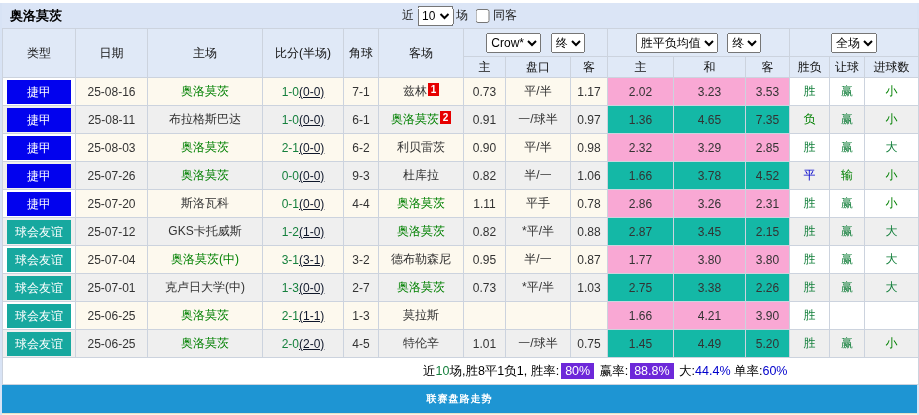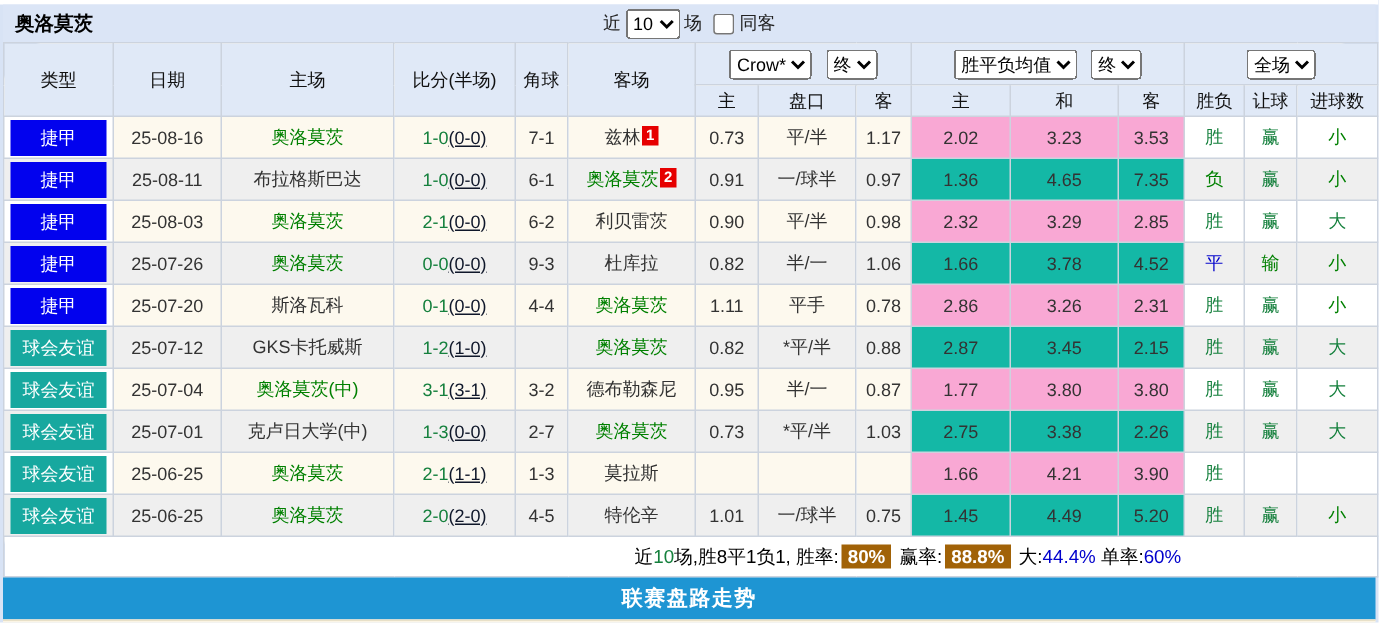--- a/index.html
+++ b/index.html
@@ -12,21 +12,21 @@
   .frame{position:relative;width:919px;height:373px;background:#d8e3f5;border-top:3px solid #ffffff;box-sizing:border-box;}
   .panel{position:absolute;left:2px;top:0;width:915px;}
 
   
   .title-bar{position:relative;height:25px;display:flex;align-items:center;background:#dbe5f6;}
   .title-bar .ttl{font-weight:bold;font-size:13px;padding-left:8px;color:#000;}
   .controls{position:absolute;left:50%;transform:translateX(-50%);display:flex;align-items:center;gap:3px;white-space:nowrap;}
   .controls select{font-size:12px;height:20px;}
   .controls input[type=checkbox]{width:14px;height:14px;accent-color:#1a73e8;margin:0 1px 0 4px;vertical-align:middle;}
 
-  table{border-collapse:collapse;table-layout:fixed;width:915px;background:#fff;border-radius:31px;}
+  table{border-collapse:collapse;table-layout:fixed;width:915px;background:#fff;}
   col.c1{width:73px}col.c2{width:72px}col.c3{width:115px}col.c4{width:81px}col.c5{width:35px}
   col.c6{width:85px}col.c7{width:42px}col.c8{width:65px}col.c9{width:37px}col.c10{width:66px}
   col.c11{width:72px}col.c12{width:44px}col.c13{width:40px}col.c14{width:35px}col.c15{width:54px}
   th,td{border:1px solid #ccd3de;text-align:center;padding:0;overflow:hidden;white-space:nowrap;}
   thead th{background:#e0e9f7;font-weight:normal;color:#111;}
   tr.selrow th{height:27px;}
   tr.subrow th{height:20px;}
   thead select{font-size:12px;height:20px;margin:0 3px;}
 
   tbody td{height:27px;color:#333;background:#fdf9ee;}
@@ -42,23 +42,23 @@
   .friendly{background:#17a89f;}
 
   .green{color:#008000;}
   .red{color:#15803d;}
   .blue{color:#0000cc;}
   .dark{color:#0f172a;text-decoration:underline;}
   .numbadge{display:inline-block;background:#e60000;color:#fff;font-size:10px;font-weight:bold;
     min-width:11px;height:13px;line-height:13px;text-align:center;vertical-align:2px;margin-left:1px;}
 
   tr.summary td{background:#fff;height:26px;text-align:left;padding-left:420px;color:#000;font-size:12.5px;}
-  .sumbadge{background:#a16207;color:#fff;font-weight:bold;padding:1px 4px;margin:0 2px;text-align:right;}
-
-  .footer-bar{height:28px;background:#1e95d3;color:#fff;font-weight:bold;font-size:14px;
+  .sumbadge{background:#6d28d9;color:#fff;font-weight:normal;padding:1px 4px;margin:0 2px;text-align:right;}
+
+  .footer-bar{height:28px;background:#1e95d3;color:#fff;font-weight:bold;font-size:10px;
     display:flex;align-items:center;justify-content:center;letter-spacing:1px;}
   .bottom-strip{height:12px;background:#fbf5e6;border-top:1px solid #e8e0c8;}
 </style>
 </head>
 <body>
 
 <div class="frame">
   <div class="panel">
 
     <div class="title-bar">

